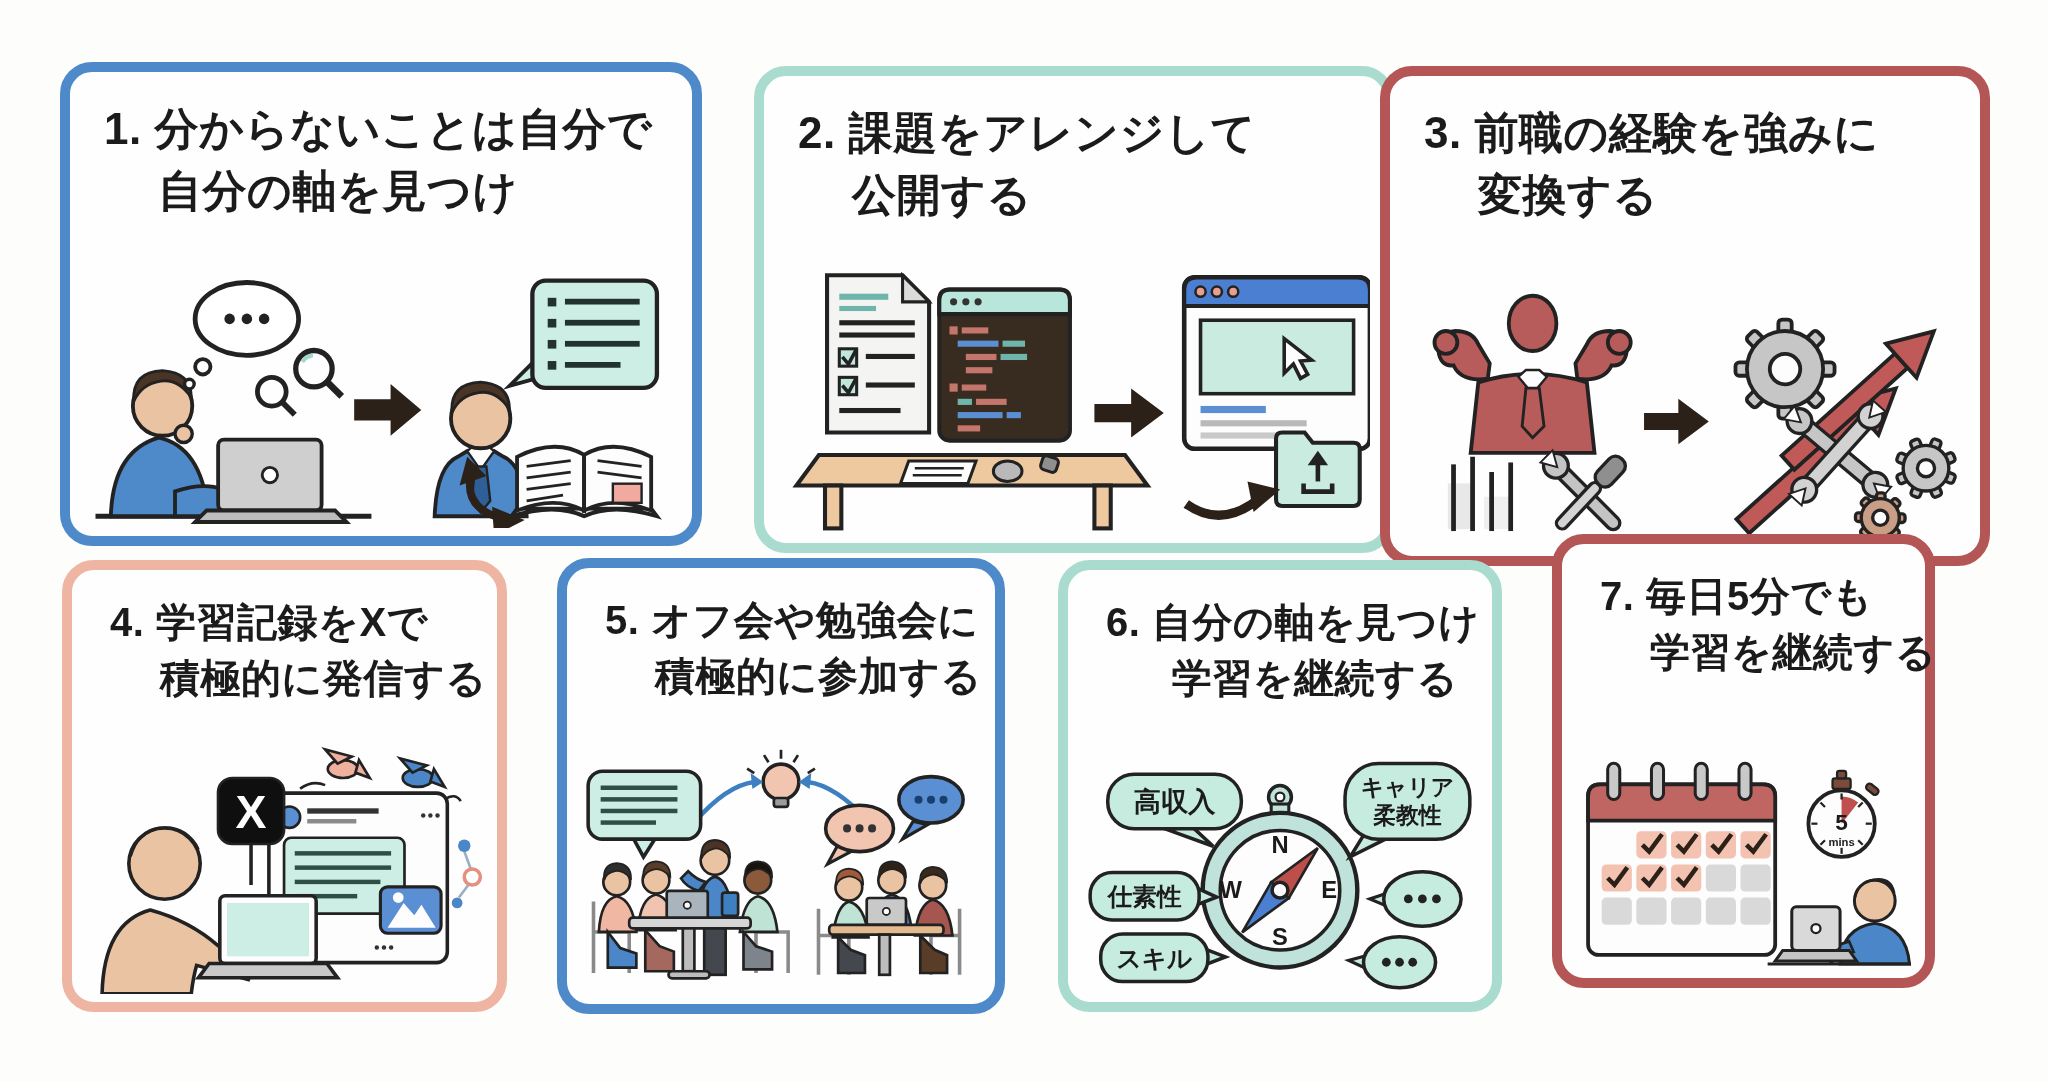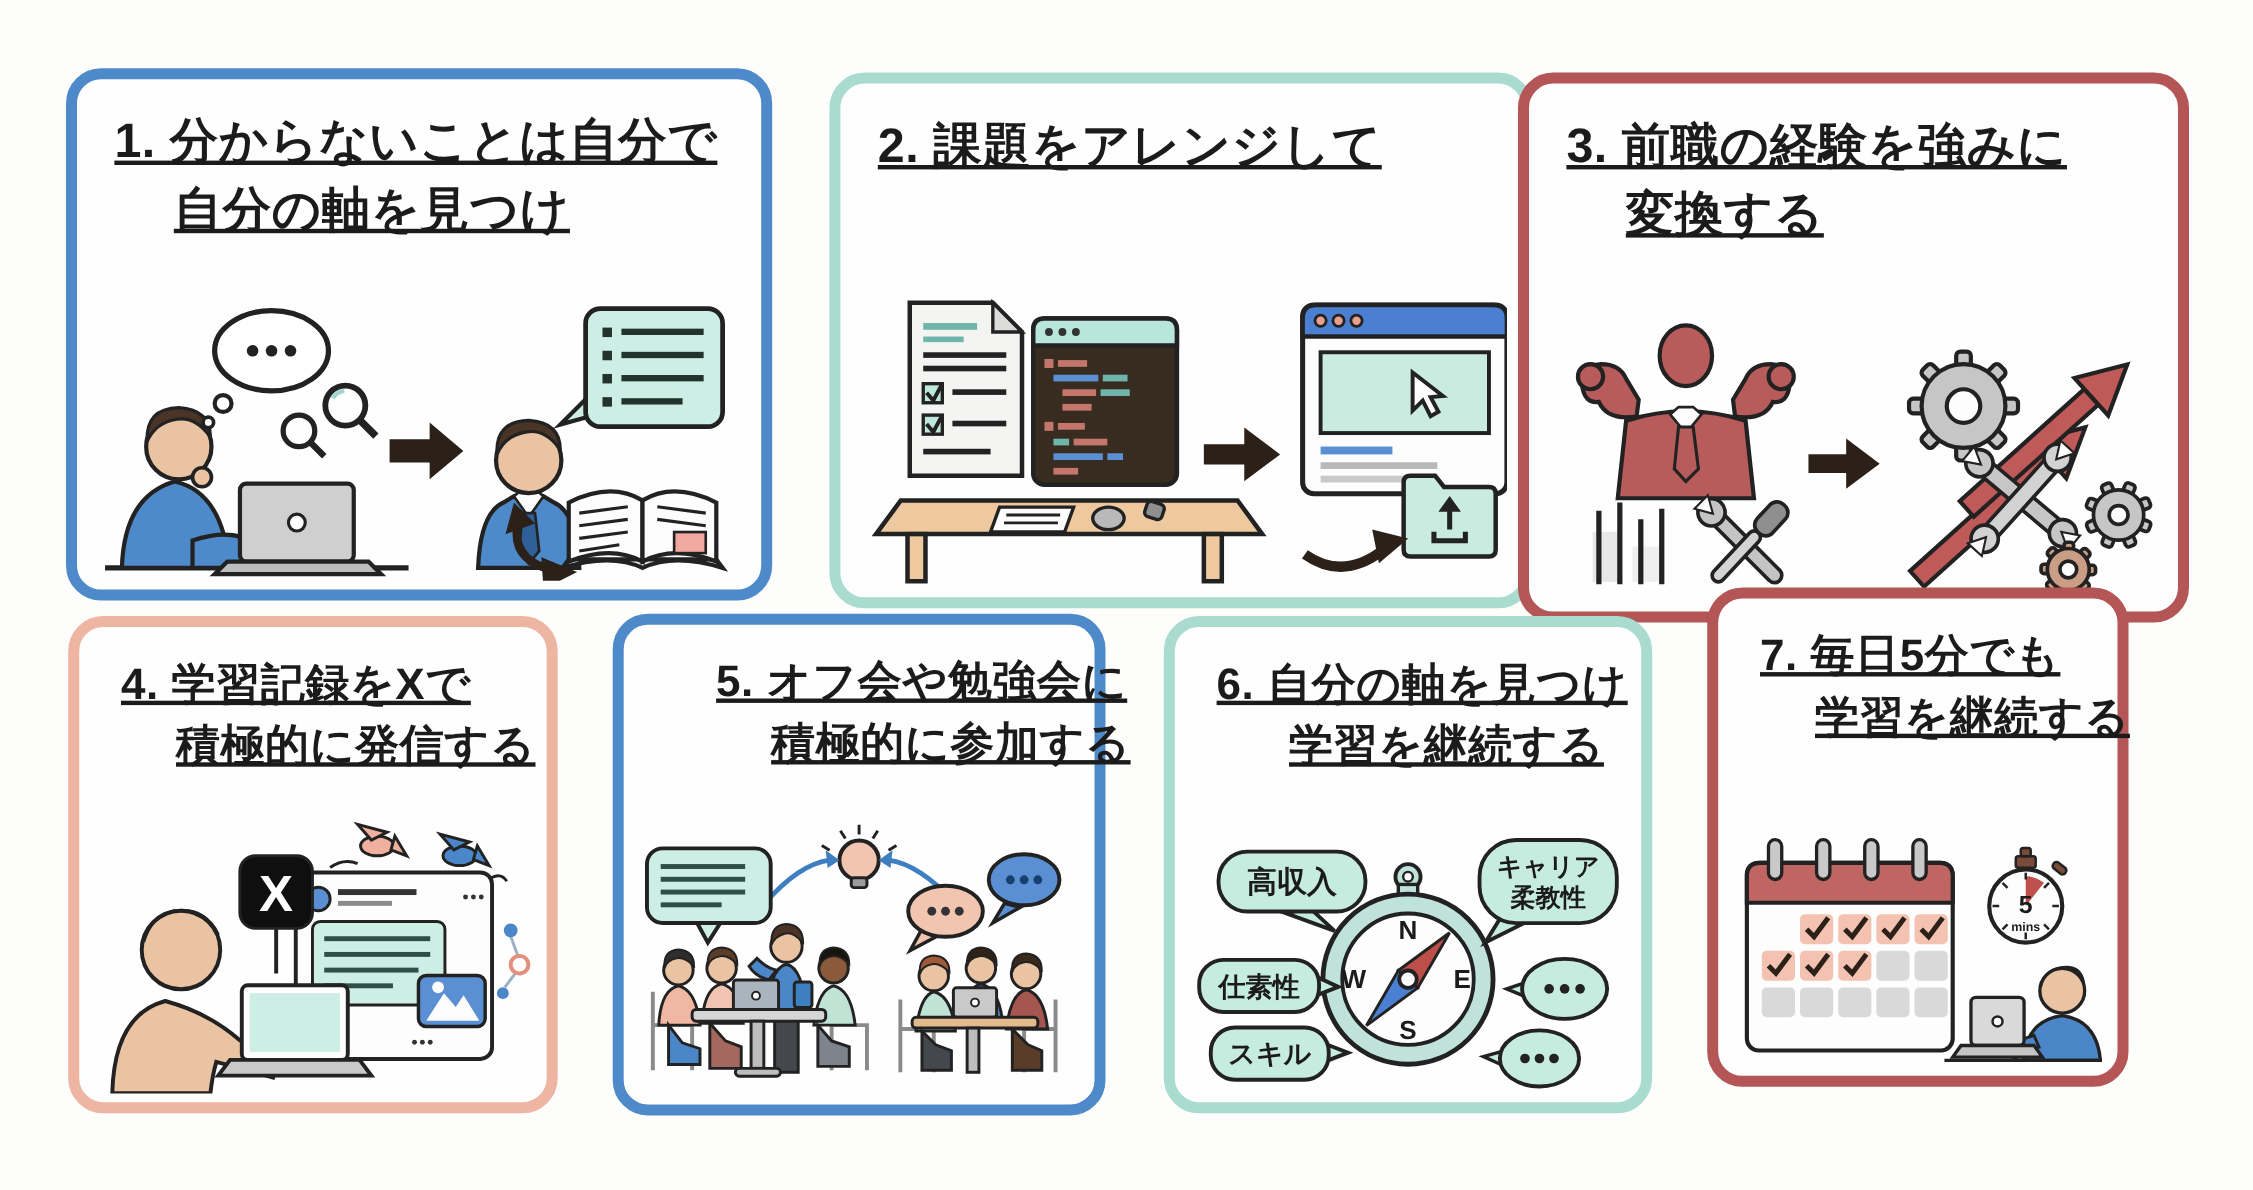--- a/index.html
+++ b/index.html
@@ -8,31 +8,31 @@
     font-family:"Liberation Sans","DejaVu Sans",sans-serif;color:#1b1b1b;
   }
   .card{
     position:absolute;background:#fefefe;border-style:solid;border-width:10px;
     border-radius:32px;box-sizing:border-box;
   }
   .title{
     margin:26px 18px 0 34px;font-size:44px;line-height:1.40;font-weight:700;
     color:#1b1b1b;letter-spacing:0.5px;
   }
-  .title .l1,.title .l2{display:block;white-space:nowrap;text-decoration:underline;}
+  .title .l1,.title .l2{display:block;white-space:nowrap;}
   .title .l2{padding-left:54px;}
   .row-bottom .title{font-size:40px;margin-top:24px;margin-left:38px;}
   .row-bottom .title .l2{padding-left:50px;}
   svg.illus{position:absolute;left:14px;bottom:8px;width:calc(100% - 28px);height:59%;}
   
   #card1{left:60px;top:62px;width:642px;height:484px;}
   #card2{left:754px;top:66px;width:640px;height:487px;}
   #card3{left:1380px;top:66px;width:610px;height:500px;}
   #card4{left:62px;top:560px;width:445px;height:452px;}
-  #card5{left:557px;top:558px;width:448px;height:456px;padding-left:46px;}
+  #card5{left:557px;top:558px;width:448px;height:456px;}
   #card6{left:1058px;top:560px;width:444px;height:452px;}
   #card7{left:1552px;top:534px;width:383px;height:454px;}
   text{font-family:"Liberation Sans","DejaVu Sans",sans-serif;}
 </style>
 </head>
 <body style="background: rgb(253, 253, 251);">
 
 <section class="card row-top" id="card1" style="border-color: rgb(78, 138, 201);">
   <h2 class="title">
     <span class="l1">1. 分からないことは自分で</span>
@@ -107,20 +107,21 @@
       <path d="M404,214 Q396,250 436,260" fill="none" stroke="#2b2119" stroke-width="8"></path>
       <polygon points="392,226 400,196 420,216"></polygon>
       <polygon points="426,248 460,262 428,278"></polygon>
     </g>
   </svg>
 </section>
 
 <section class="card row-top" id="card2" style="border-color: rgb(169, 220, 206);">
   <h2 class="title">
     <span class="l1">2. 課題をアレンジして</span>
+    <span class="l2">公開する</span>
   </h2>
   <svg class="illus" viewBox="0 0 560 270" preserveAspectRatio="xMidYMax meet">
     <g>
       <polygon points="30,192 330,192 352,222 8,222" fill="#eec9a0" stroke="#222" stroke-width="4"></polygon>
       <rect x="36" y="222" width="16" height="42" fill="#eec9a0" stroke="#222" stroke-width="4"></rect>
       <rect x="300" y="222" width="16" height="42" fill="#eec9a0" stroke="#222" stroke-width="4"></rect>
     </g>
     <g>
       <path d="M38,16 L112,16 L138,42 L138,170 L38,170 Z" fill="#f4f4f2" stroke="#222" stroke-width="4"></path>
       <polygon points="112,16 112,42 138,42" fill="#dcdcda" stroke="#222" stroke-width="3"></polygon>

